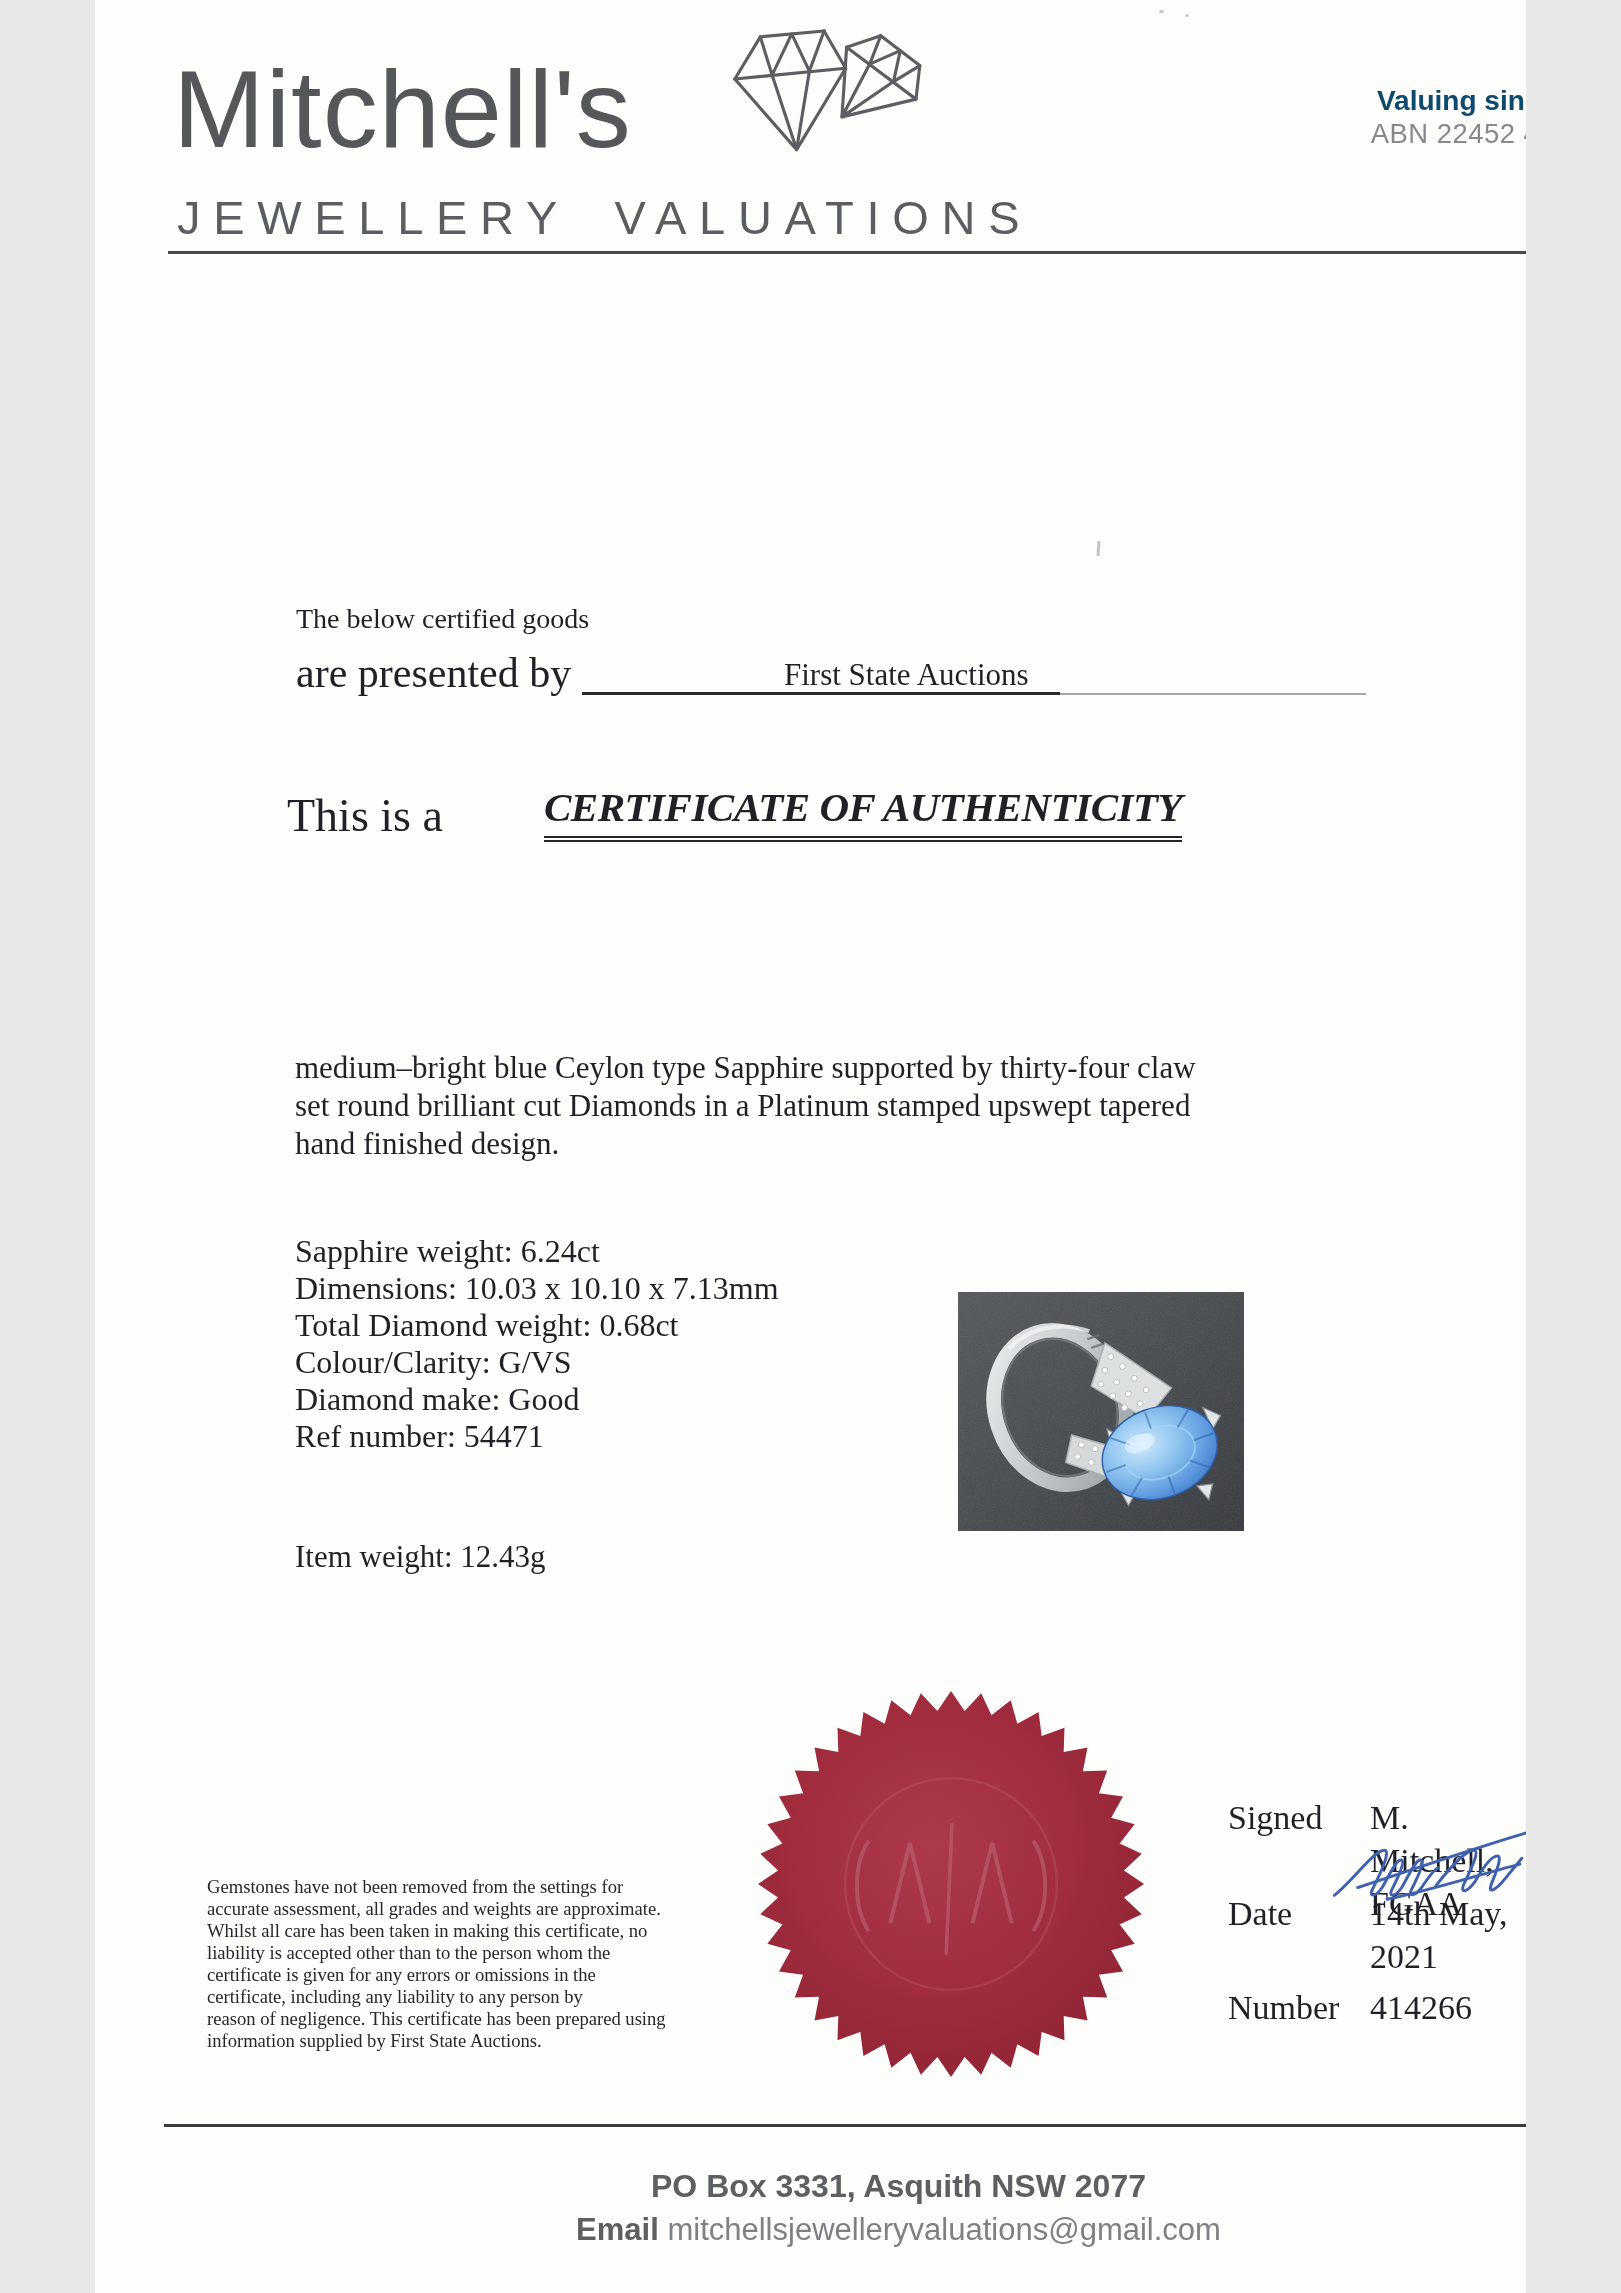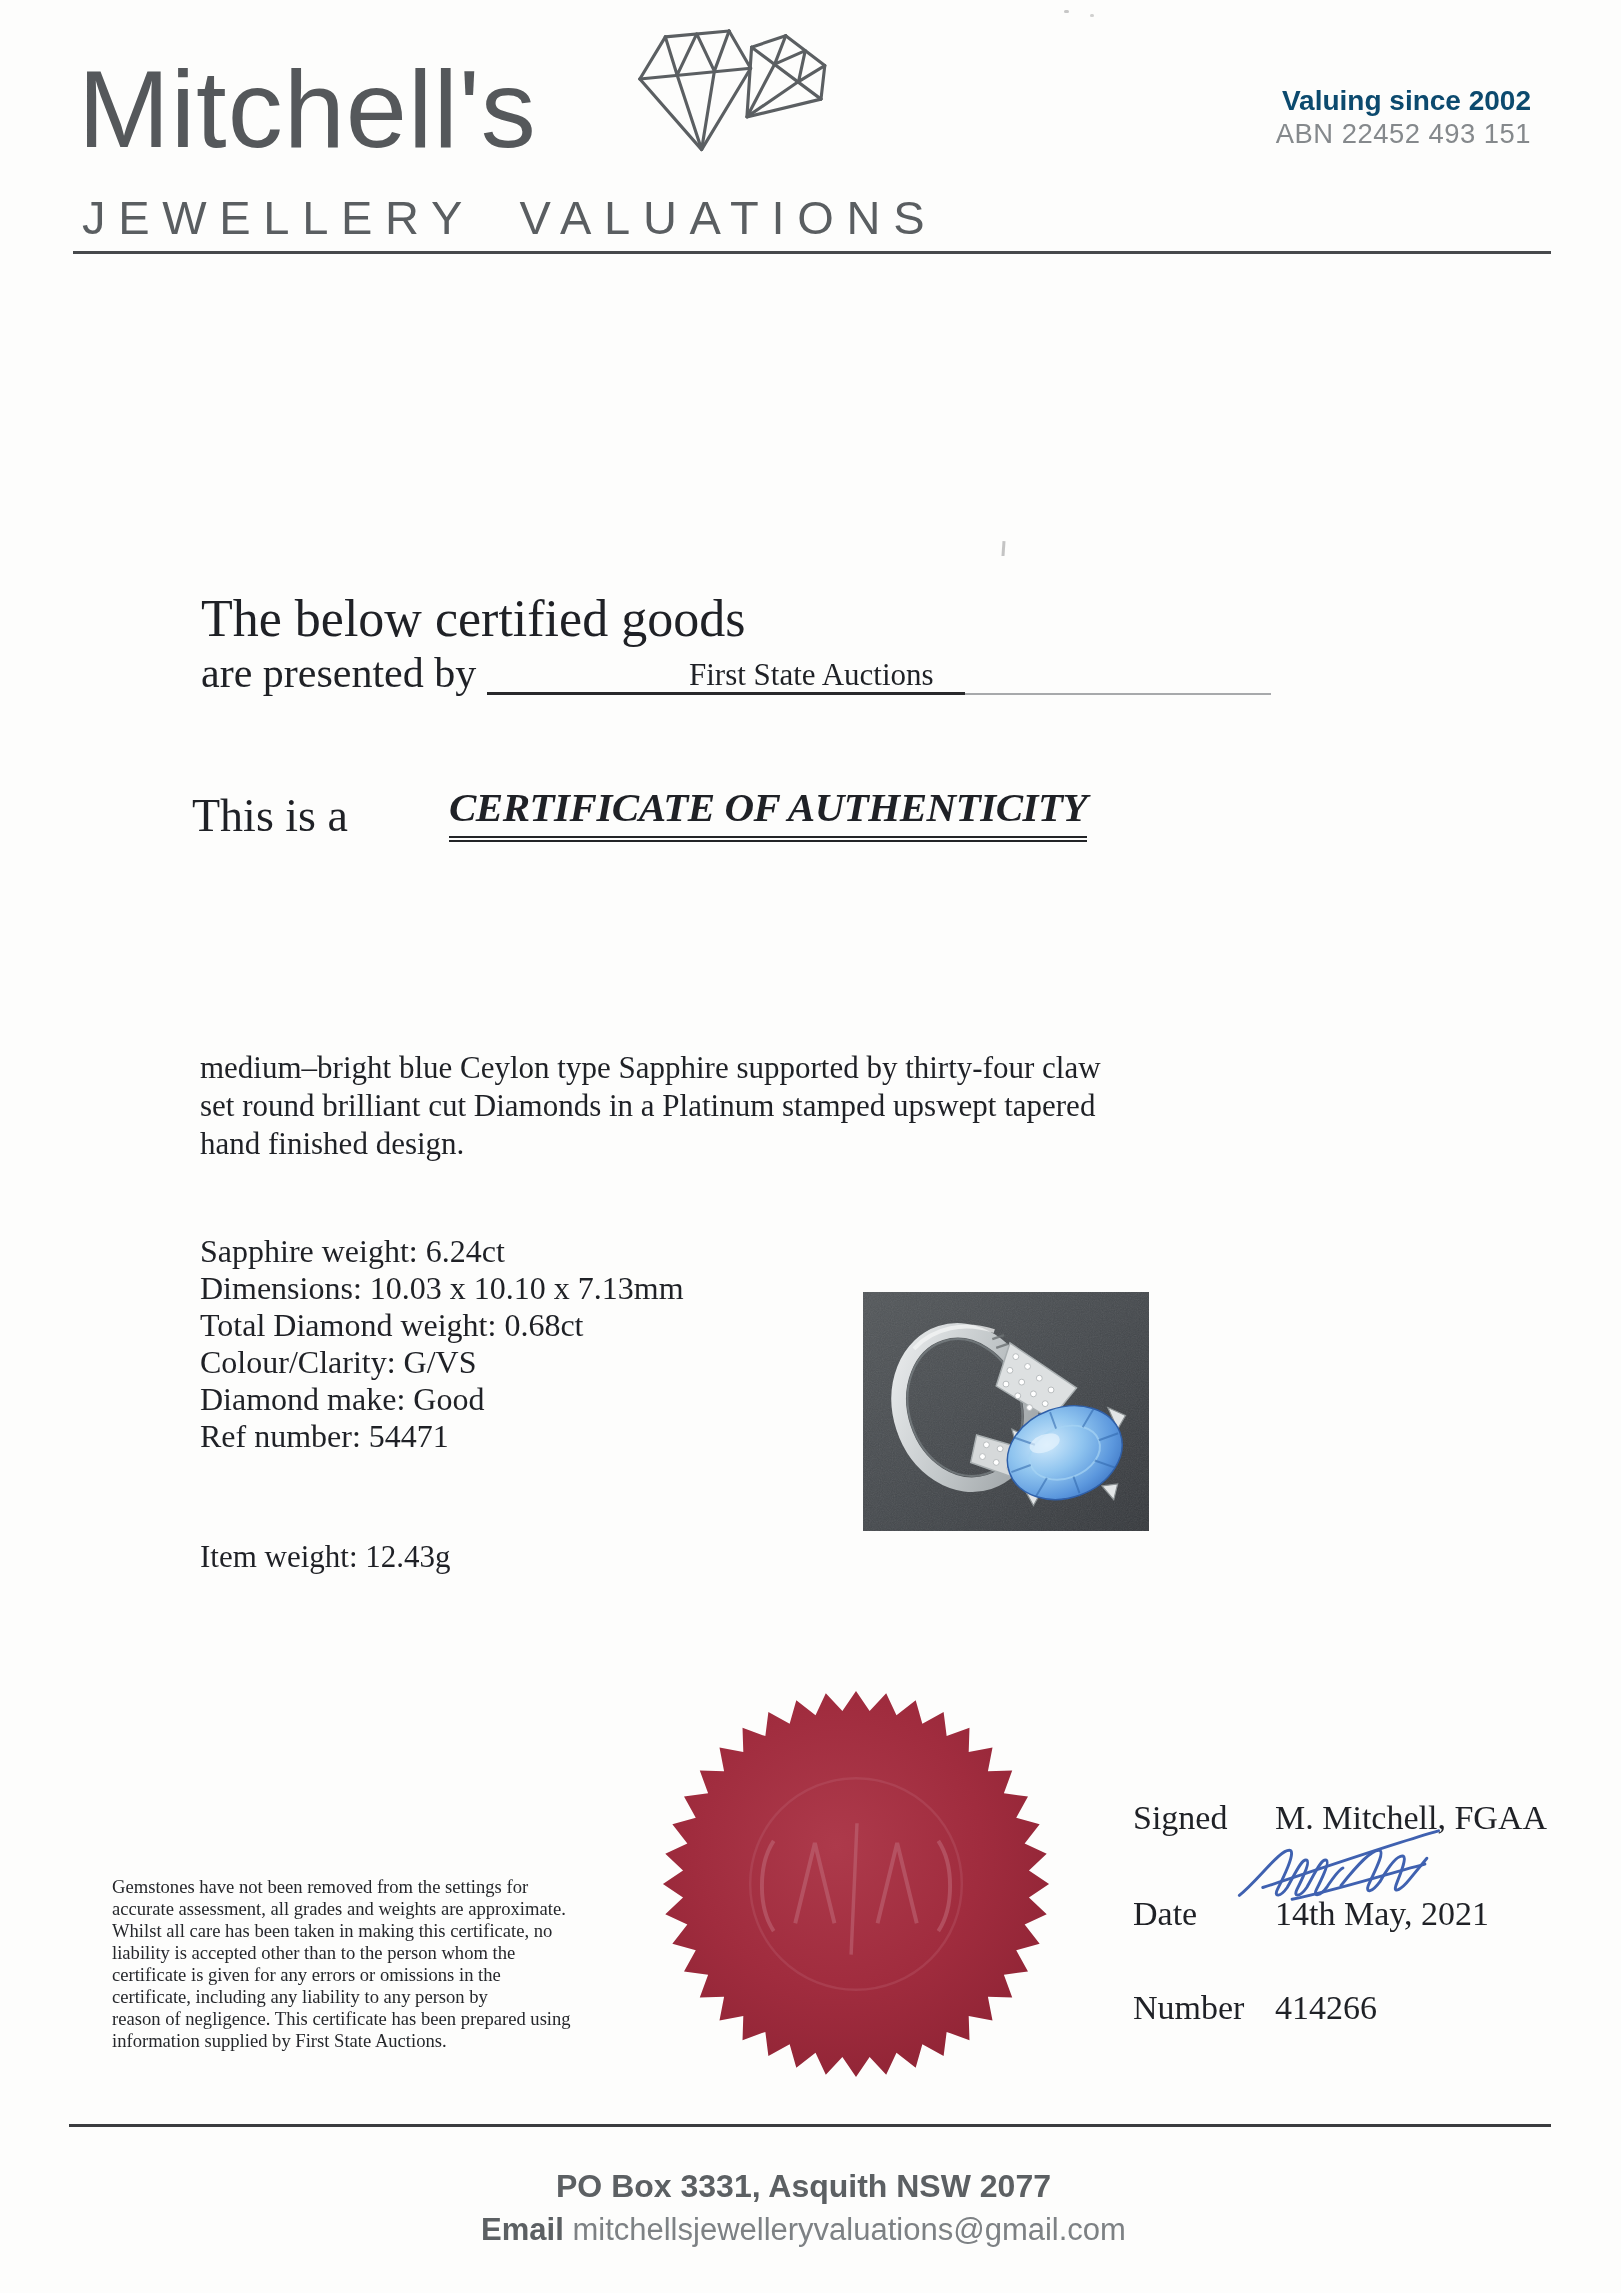--- a/index.html
+++ b/index.html
@@ -1,32 +1,32 @@
 <!DOCTYPE html>
 <html><head>
 <meta charset="utf-8">
 <style>
   html,body{margin:0;padding:0;background:#e8e8e8;}
   .page{
-    position:relative;width:1621px;height:2294px;margin:0 auto;
+    position:relative;width:1431px;height:2294px;margin:0 auto;
     background:#fdfdfc;overflow:hidden;
     font-family:"Liberation Sans","DejaVu Sans",sans-serif;color:#212329;
   }
   .abs{position:absolute;}
   
   .brand{left:78px;top:47px;font-size:110px;line-height:123px;color:#55585b;letter-spacing:1px;font-weight:400;}
   .diamonds{left:632px;top:21.6px;width:202px;height:165px;}
   .tagline{left:82px;top:190px;font-size:47px;line-height:55px;color:#5a5e61;letter-spacing:12.7px;word-spacing:19.6px;font-weight:300;}
   .header-meta{left:1215px;top:84px;width:316px;text-align:right;}
   .valuing{font-size:28px;line-height:33px;font-weight:700;color:#0c4a6e;}
   .abn{font-size:27.4px;line-height:33px;font-weight:400;color:#85898c;letter-spacing:0.5px;}
   .header-rule{left:73px;top:251px;width:1478px;height:2.9px;background:#47494c;}
   
   .serif{font-family:"Liberation Serif","DejaVu Serif",serif;color:#1f2126;}
-  .presented-1{left:201px;top:592px;font-size:52px;line-height:53px;}
+  .presented-1{left:201px;top:592px;font-size:28px;line-height:53px;}
   .presented-2{left:201px;top:647px;font-size:42px;line-height:53px;}
   .presenter{left:689px;top:655px;font-size:31px;line-height:39px;}
   .ul-dark{left:487px;top:692px;width:478px;height:2.9px;background:#28292b;}
   .ul-light{left:965px;top:693px;width:306px;height:2px;background:#a7a9ab;}
   .thisis{left:192px;top:790px;font-size:46px;line-height:51px;}
   .cert-title{left:449px;top:782px;font-size:41px;line-height:51px;font-weight:700;letter-spacing:-0.5px;font-style:italic;}
   .u-outer{display:inline-block;border-bottom:2px solid #222427;padding-bottom:2px;}
   .u-inner{display:inline-block;border-bottom:2.9px solid #222427;padding-bottom:2.9px;}
   .desc{left:200px;top:1049px;font-size:31px;line-height:38px;}
   .specs{left:200px;top:1233px;font-size:32px;line-height:37px;}

